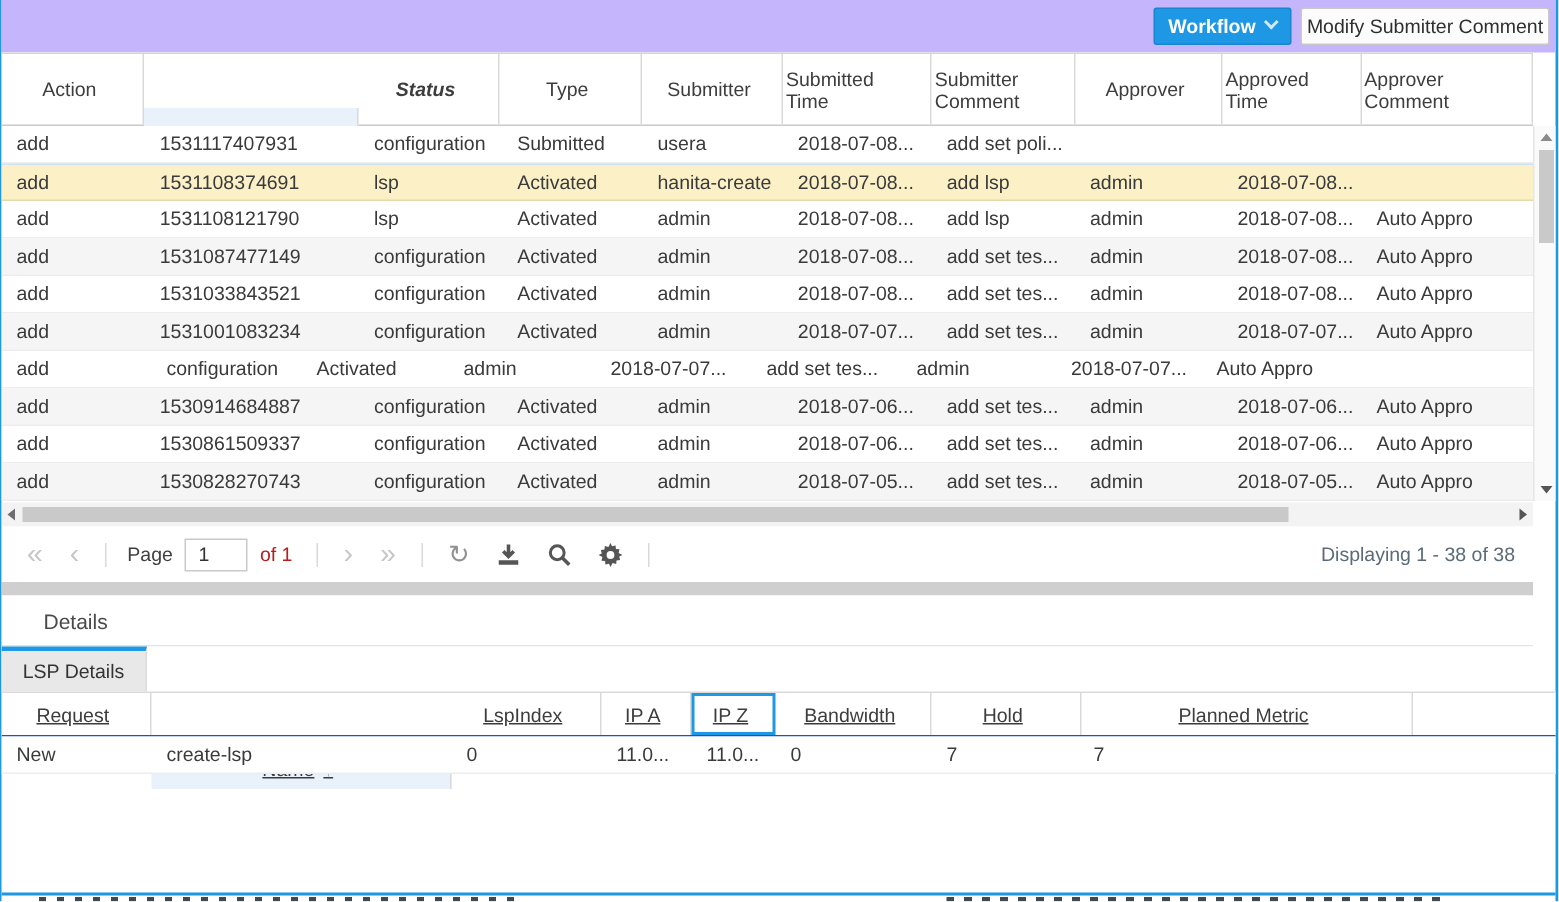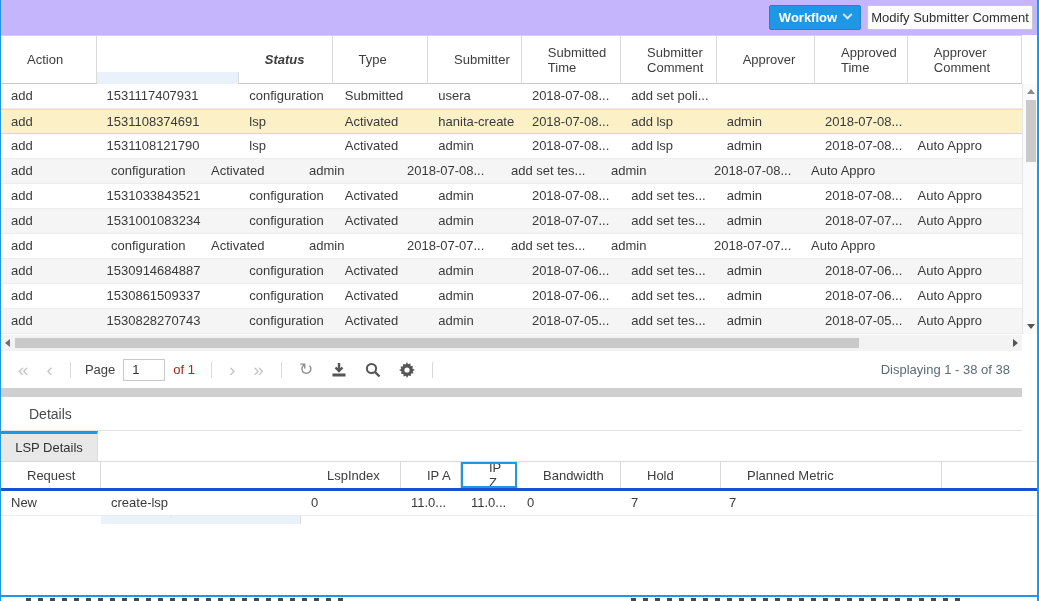--- a/index.html
+++ b/index.html
@@ -16,21 +16,21 @@
   .chev { width:7px; height:7px; border-right:2px solid #cfe8fa; border-bottom:2px solid #cfe8fa;
           transform:rotate(45deg) translate(-2px,-2px); display:inline-block; }
   .btn-plain { position:absolute; left:866px; top:5px; width:166px; height:25px;
                background:#fcfcfc; color:#2f2f2f; border:1px solid #c9c9c9; border-radius:2px;
                font-size:13px; display:flex; align-items:center; justify-content:center; cursor:pointer; }
 
   
   .grid-header { position:absolute; left:0; top:35px; width:1021px; height:49px;
                  border-top:1px solid #d4d4d4; border-bottom:1px solid #c9c9c9; background:#fff; display:flex; }
   .hcell { height:100%; border-right:1px solid #dadada; display:flex; align-items:center;
-           padding:0 6px 0 26px; color:#3d3d3d; overflow:hidden; cursor:pointer; }
+           padding:0 6px 0 2px; color:#3d3d3d; overflow:hidden; cursor:pointer;justify-content:center; }
   .hcell span.lbl { line-height:15px; }
   .sorted { background:#e9f2fb;margin-top:36px; }
   .bold-italic .lbl { font-weight:bold; font-style:italic; }
   .sort-arrow { color:#8fa4b8; margin-left:6px; font-size:13px; }
 
   .mt-col-0{width:100px;} .mt-col-1{width:150px;} .mt-col-2{width:100px;} .mt-col-3{width:98px;}
   .mt-col-4{width:98px;}  .mt-col-5{width:104px;} .mt-col-6{width:100px;} .mt-col-7{width:103px;}
   .mt-col-8{width:97px;}  .mt-col-9{width:120px;}
 
   #main-rows { position:absolute; left:0; top:84px; width:1021px; height:250px; overflow:hidden; background:#fff; }
@@ -69,21 +69,21 @@
   
   .details-hd { position:absolute; left:0; top:397px; width:1021px; height:34px; background:#fff;
                 display:flex; align-items:center; padding-left:28px; color:#4a4a4a; font-size:14px;
                 border-bottom:1px solid #e3e3e3; }
   .tabstrip { position:absolute; left:0; top:431px; width:1021px; height:30px; background:#fff; }
   .tab { position:absolute; left:0; top:0; width:97px; height:30px; background:#e8e8e8;
          border-top:3px solid #1e97e4; border-right:1px solid #dcdcdc;
          display:flex; align-items:center; justify-content:center; color:#333; cursor:pointer; }
 
   .d-header { position:absolute; left:0; top:461px; width:1039px; height:30px; background:#fff;
-              border-top:1px solid #d9d9d9; border-bottom:3px solid #1d4ed8; display:flex; }
+              border-top:1px solid #d9d9d9; border-bottom:1px solid #1d4ed8; display:flex;text-decoration:underline; }
   .d-header .hcell { padding-top:0; }
   .focus-cell { border:2px solid #1e97e4 !important; }
   .dt-col-0{width:100px;} .dt-col-1{width:200px;} .dt-col-2{width:100px;} .dt-col-3{width:60px;}
   .dt-col-4{width:56px;}  .dt-col-5{width:104px;} .dt-col-6{width:98px;}  .dt-col-7{width:100px;}
   .dt-col-8{width:221px;}
   #detail-rows { position:absolute; left:0; top:491px; width:1039px; background:#fff; }
 
   
   .bottom-edge { position:absolute; left:0; top:595px; width:1039px; height:2px; background:#1e97e4; }
   .clip-marks { position:absolute; top:598px; height:3px; opacity:.85;
@@ -172,20 +172,21 @@
         <div class="cell mt-col-3">Activated</div>
         <div class="cell mt-col-4">admin</div>
         <div class="cell mt-col-5">2018-07-08...</div>
         <div class="cell mt-col-6">add lsp</div>
         <div class="cell mt-col-7">admin</div>
         <div class="cell mt-col-8">2018-07-08...</div>
         <div class="cell mt-col-9">Auto Appro</div>
       </div>
       <div class="grid-row stripe">
         <div class="cell mt-col-0">add</div>
+        <div class="cell mt-col-1">1531087477149</div>
         <div class="cell mt-col-2">configuration</div>
         <div class="cell mt-col-3">Activated</div>
         <div class="cell mt-col-4">admin</div>
         <div class="cell mt-col-5">2018-07-08...</div>
         <div class="cell mt-col-6">add set tes...</div>
         <div class="cell mt-col-7">admin</div>
         <div class="cell mt-col-8">2018-07-08...</div>
         <div class="cell mt-col-9">Auto Appro</div>
       </div>
       <div class="grid-row">

